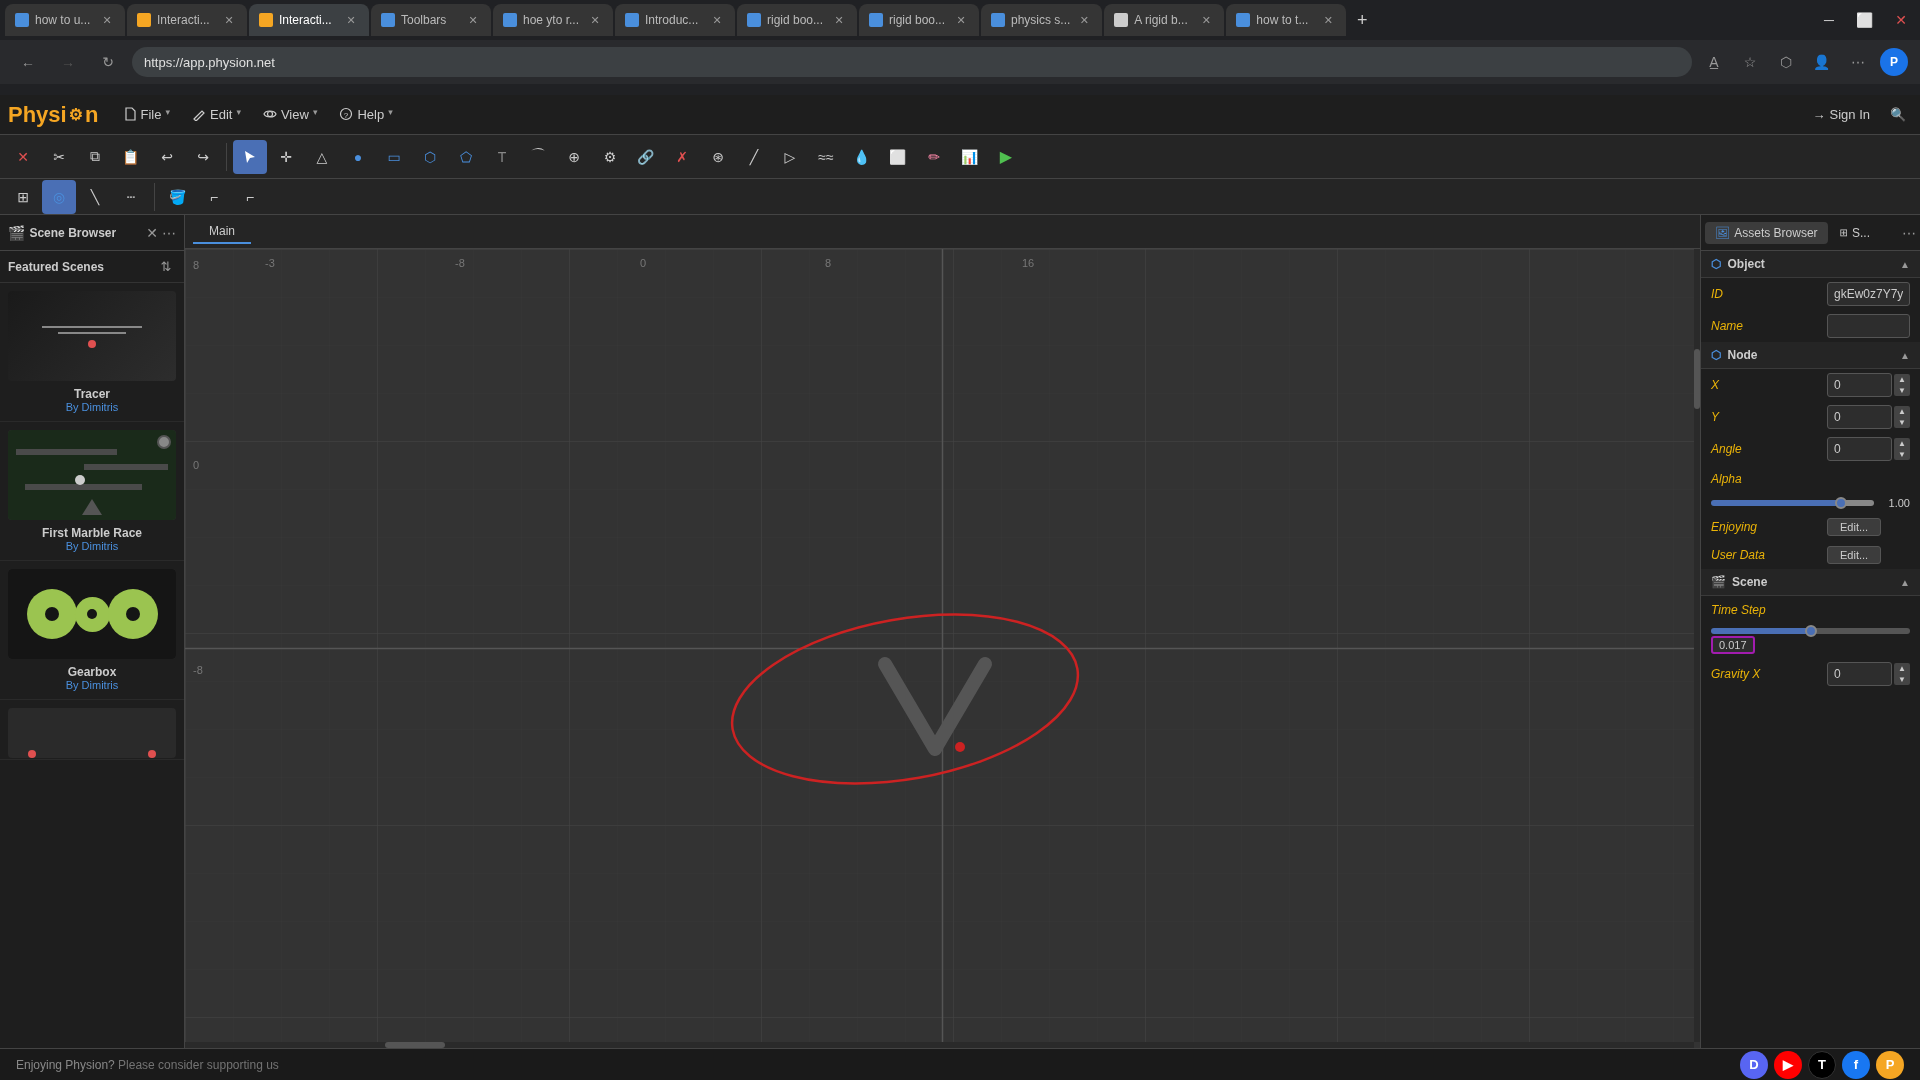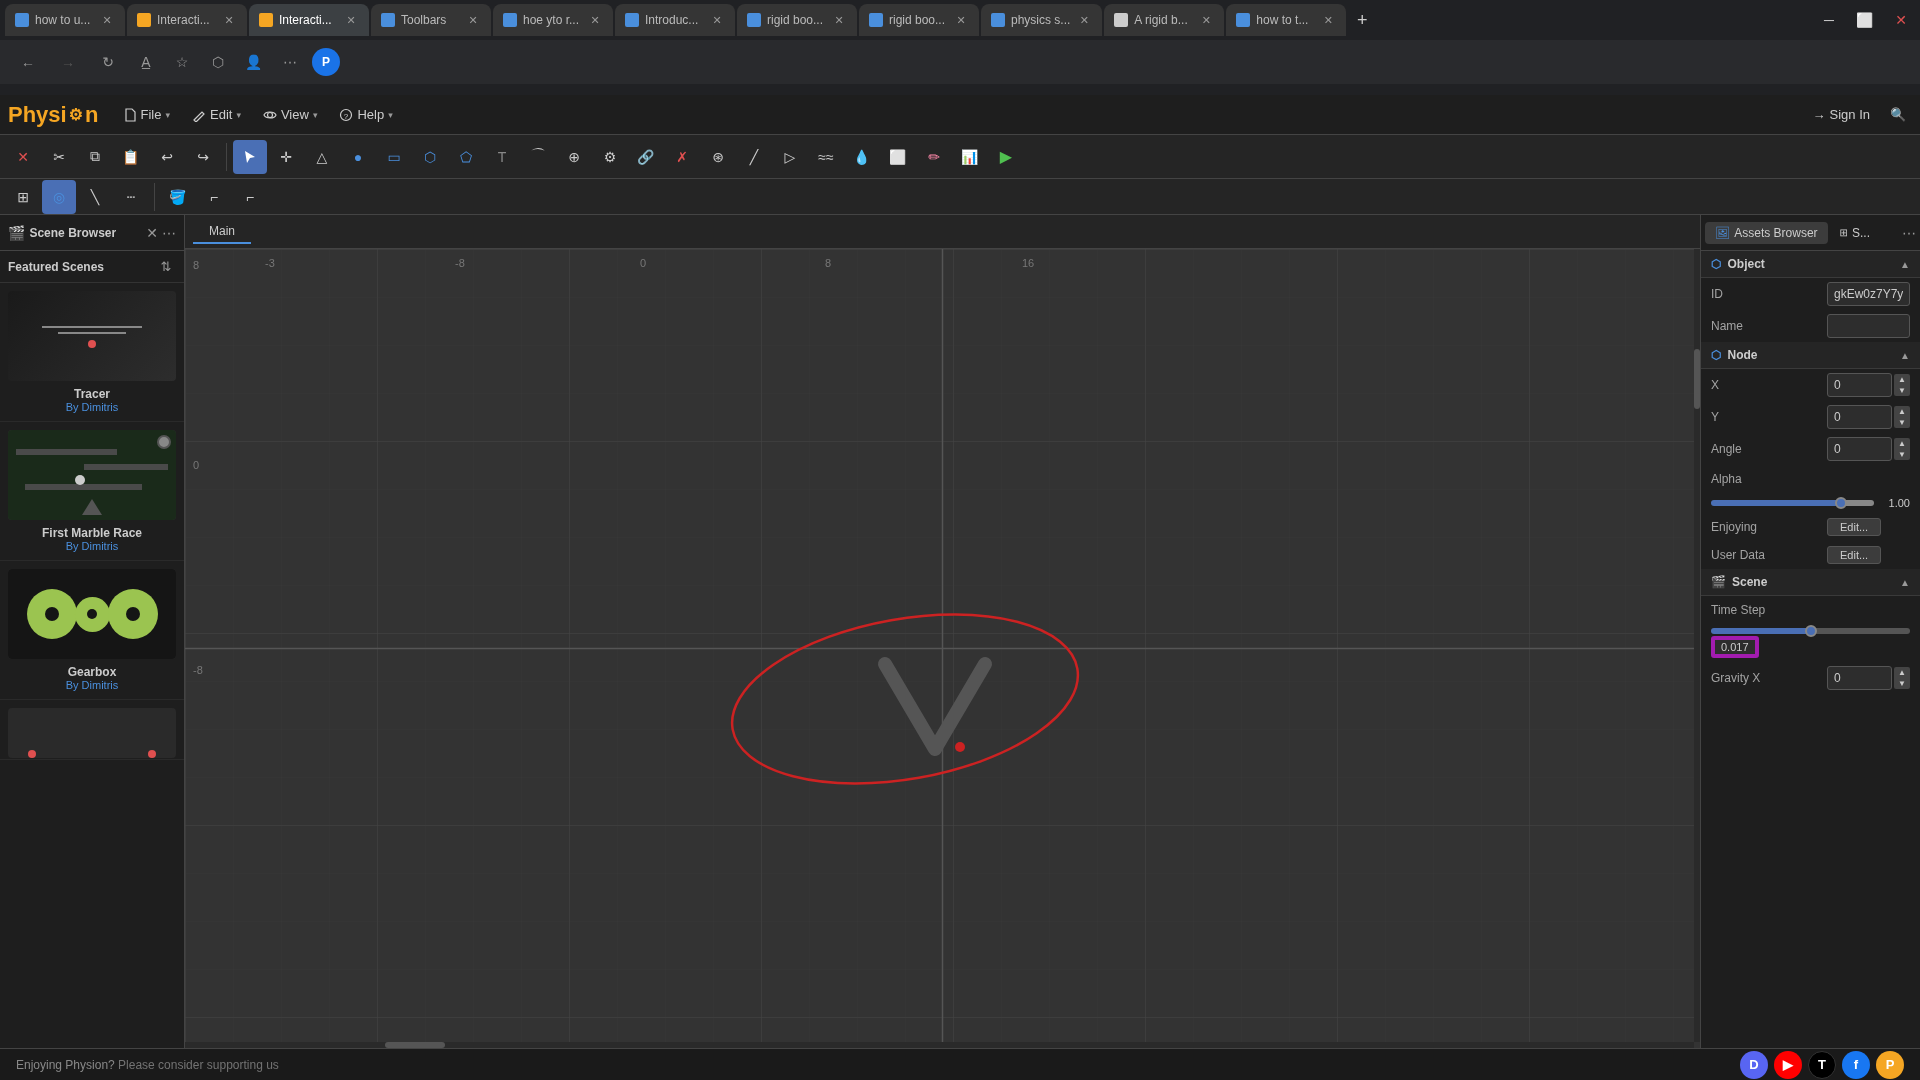--- a/index.html
+++ b/index.html
@@ -25,21 +25,21 @@
     .profile-avatar { width: 28px; height: 28px; background: #1a73e8; border-radius: 50%; display: flex; align-items: center; justify-content: center; color: white; font-size: 12px; font-weight: bold; }
 
     
     .app-container { display: flex; flex-direction: column; height: calc(1080px - 95px); background: #2d2d2d; }
 
     
     .menu-bar { display: flex; align-items: center; height: 40px; background: #1e1e1e; padding: 0 8px; gap: 2px; border-bottom: 1px solid #444; }
     .app-logo { font-size: 22px; font-weight: bold; color: #f5a623; margin-right: 12px; display: flex; align-items: center; gap: 2px; }
     .app-logo span { color: #f5a623; }
     .app-logo .gear { font-size: 16px; }
-    .menu-item { display: flex; align-items: center; gap: 4px; padding: 4px 10px; border-radius: 4px; cursor: pointer; color: #ccc; font-size: 13px; }
+    .menu-item { display: flex; align-items: flex-start; gap: 4px; padding: 4px 10px; border-radius: 4px; cursor: pointer; color: #ccc; font-size: 13px; }
     .menu-item svg { width: 14px; height: 14px; }
     .menu-bar-right { margin-left: auto; }
     .sign-in-btn { display: flex; align-items: center; gap: 4px; padding: 4px 12px; color: #ccc; cursor: pointer; font-size: 13px; }
 
     
     .toolbar { display: flex; align-items: center; height: 44px; background: #252525; border-bottom: 1px solid #444; padding: 0 6px; gap: 2px; }
     .tool-btn { width: 34px; height: 34px; display: flex; align-items: center; justify-content: center; border-radius: 4px; cursor: pointer; color: #ccc; font-size: 14px; position: relative; }
     .tool-btn.active { background: #4a6fb5; }
     .tool-divider { width: 1px; height: 28px; background: #444; margin: 0 4px; }
     .tool-btn.red-btn { color: #e05050; }
@@ -88,40 +88,40 @@
     .panel-tabs { display: flex; align-items: center; height: 36px; border-bottom: 1px solid #444; padding: 0 4px; gap: 2px; }
     .panel-tab { padding: 4px 10px; font-size: 12px; color: #ccc; cursor: pointer; border-radius: 4px; display: flex; align-items: center; gap: 4px; }
     .panel-tab.active { background: #3c3c3c; }
     .panel-tab-more { margin-left: auto; color: #999; cursor: pointer; font-size: 14px; }
 
     .section-header { display: flex; align-items: center; padding: 6px 10px; background: #252525; border-bottom: 1px solid #3a3a3a; cursor: pointer; }
     .section-title { font-size: 12px; color: #ccc; font-weight: 600; flex: 1; display: flex; align-items: center; gap: 6px; }
     .section-chevron { color: #999; font-size: 10px; }
 
     .prop-row { display: flex; align-items: center; padding: 4px 10px; min-height: 28px; }
-    .prop-label { width: 80px; font-size: 12px; color: #a3a3a3; flex-shrink: 0; }
+    .prop-label { width: 80px; font-size: 12px; color: #eab308; flex-shrink: 0; font-style: italic; }
     .prop-value { flex: 1; margin-left: 36px; }
     .prop-input { width: 100%; height: 24px; background: #2d2d2d; border: 1px solid #555; border-radius: 3px; color: #ccc; padding: 0 6px; font-size: 12px; outline: none; }
     .prop-input-with-spinner { display: flex; align-items: center; gap: 2px; }
     .prop-spinners { display: flex; flex-direction: column; }
     .prop-spinner-btn { width: 16px; height: 11px; background: #444; border: none; color: #ccc; font-size: 8px; cursor: pointer; display: flex; align-items: center; justify-content: center; }
     .prop-spinner-btn:first-child { border-radius: 2px 2px 0 0; }
     .prop-spinner-btn:last-child { border-radius: 0 0 2px 2px; }
     .edit-btn { padding: 2px 12px; background: #3c3c3c; border: 1px solid #555; border-radius: 3px; color: #ccc; font-size: 11px; cursor: pointer; }
 
     .alpha-row { padding: 4px 10px; }
     .alpha-slider-container { display: flex; align-items: center; gap: 6px; }
     .alpha-slider { flex: 1; height: 6px; background: linear-gradient(to right, #4a6fb5 80%, #888 80%); border-radius: 3px; position: relative; cursor: pointer; }
     .alpha-thumb { position: absolute; right: 20%; top: 50%; transform: translate(50%, -50%); width: 12px; height: 12px; background: #4a6fb5; border-radius: 50%; border: 2px solid #888; }
     .alpha-value { font-size: 11px; color: #ccc; min-width: 30px; text-align: right; }
 
     .time-step-slider { padding: 4px 10px; }
     .ts-slider { height: 6px; background: linear-gradient(to right, #4a6fb5 50%, #555 50%); border-radius: 3px; position: relative; cursor: pointer; margin-bottom: 2px; }
     .ts-thumb { position: absolute; left: 50%; top: 50%; transform: translate(-50%, -50%); width: 12px; height: 12px; background: #4a6fb5; border-radius: 50%; border: 2px solid #888; }
-    .ts-value-badge { background: #2d2d2d; border: 4px solid #a21caf; border-radius: 3px; padding: 1px 6px; font-size: 11px; color: #ccc; display: inline-block; }
+    .ts-value-badge { background: #2d2d2d; border: 2px solid #a21caf; border-radius: 3px; padding: 1px 6px; font-size: 11px; color: #ccc; display: inline-block; }
 
     
     .status-bar { height: 32px; background: #1a1a1a; border-top: 1px solid #444; display: flex; align-items: center; padding: 0 16px; font-size: 12px; color: #888; }
     .status-link { color: #737373; cursor: pointer; }
 
     
     .thumb-tracer { background: linear-gradient(135deg, #1a1a1a, #2d2d2d); display: flex; flex-direction: column; align-items: center; justify-content: center; }
     .tracer-line { width: 60%; height: 2px; background: #888; margin: 2px 0; }
     .tracer-dot { width: 8px; height: 8px; border-radius: 50%; background: #e05050; margin-top: 4px; }
 
@@ -230,20 +230,21 @@
       <div class="browser-btn">─</div>
       <div class="browser-btn">⬜</div>
       <div class="browser-btn" style="color:#e05050;">✕</div>
     </div>
   </div>
 
   <div class="address-bar">
     <div class="nav-btn">←</div>
     <div class="nav-btn" style="color:#555;">→</div>
     <div class="nav-btn">↻</div>
+    <input class="address-input" value="https://app.physion.net" readonly="" style="">
     <div class="address-icons">
       <div class="addr-icon">A̲</div>
       <div class="addr-icon">☆</div>
       <div class="addr-icon">⬡</div>
       <div class="addr-icon">👤</div>
       <div class="addr-icon">⋯</div>
       <div class="profile-avatar">P</div>
     </div>
   </div>
 </div>

